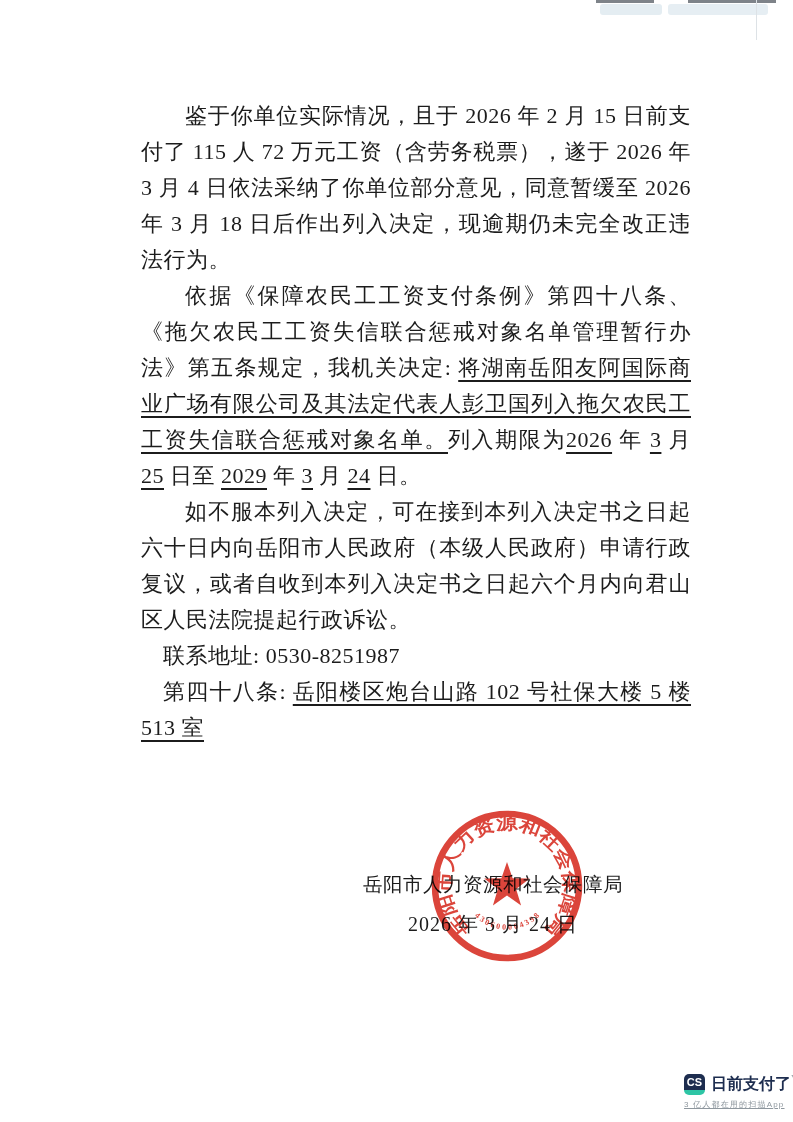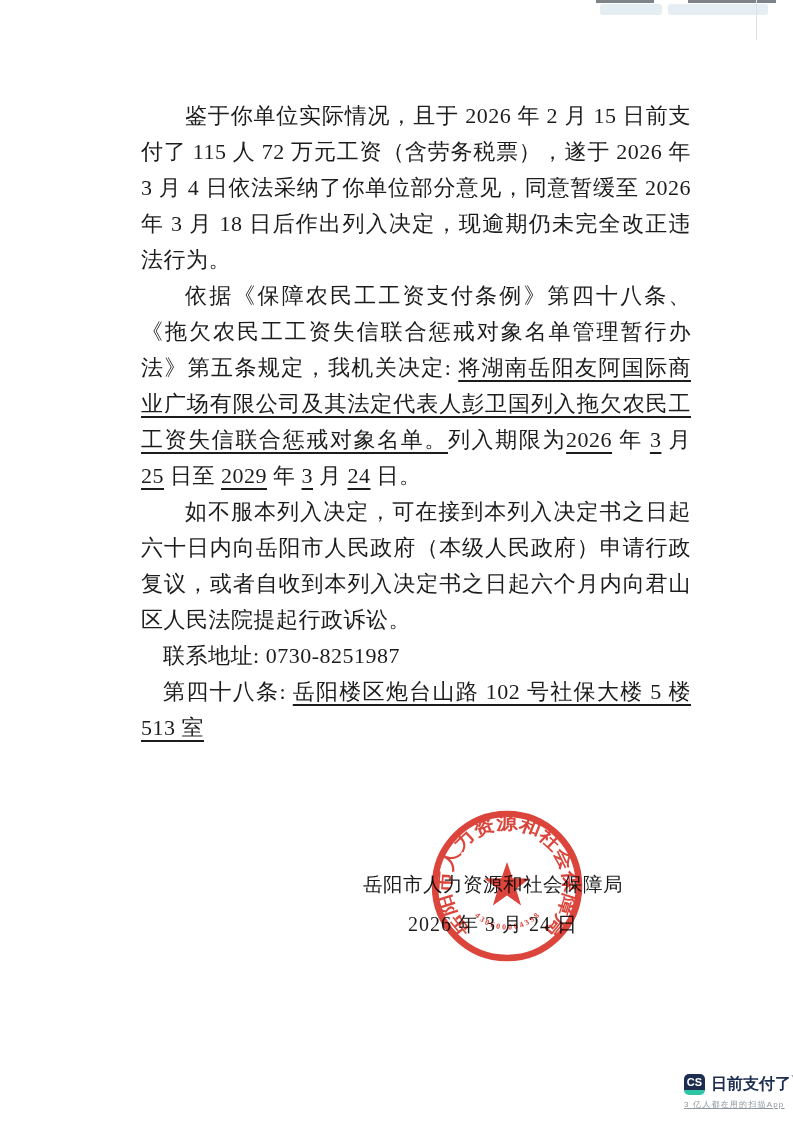--- a/index.html
+++ b/index.html
@@ -80,21 +80,21 @@
   <div class="art bar1"></div>
   <div class="art bar2"></div>
   <div class="art blob1"></div>
   <div class="art blob2"></div>
   <div class="art vline"></div>
 
   <div class="content">
       <p class="para"><span>鉴于你单位实际情况，且于 2026 年 2 月 15 日前支付了 115 人 72 万元工资（含劳务税票），遂于 2026 年 3 月 4 日依法采纳了你单位部分意见，同意暂缓至 2026 年 3 月 18 日后作出列入决定，现逾期仍未完全改正违法行为。</span></p>
       <p class="para"><span>依据《保障农民工工资支付条例》第四十八条、《拖欠农民工工资失信联合惩戒对象名单管理暂行办法》第五条规定，我机关决定: </span><span class="u">将湖南岳阳友阿国际商业广场有限公司及其法定代表人彭卫国列入拖欠农民工工资失信联合惩戒对象名单。</span><span>列入期限为</span><span class="u">2026</span><span> 年 </span><span class="u">3</span><span> 月 </span><span class="u">25</span><span> 日至 </span><span class="u">2029</span><span> 年 </span><span class="u">3</span><span> 月 </span><span class="u">24</span><span> 日。</span></p>
       <p class="para"><span>如不服本列入决定，可在接到本列入决定书之日起六十日内向岳阳市人民政府（本级人民政府）申请行政复议，或者自收到本列入决定书之日起六个月内向君山区人民法院提起行政诉讼。</span></p>
-      <p class="contact"><span>联系地址: </span><span>0730-8251987</span></p>
+      <p class="contact"><span>联系地址: </span><span>0530-8251987</span></p>
       <p class="contact"><span>第四十八条: </span><span class="u">岳阳楼区炮台山路 102 号社保大楼 5 楼 513 室</span></p>
     </div>
 
   <div class="signature">
     <div class="org">岳阳市人力资源和社会保障局</div>
     <div class="date">2026 年 3 月 24 日</div>
   </div>
 
   <div class="seal">
     <svg viewBox="0 0 170 170" width="170" height="170">

